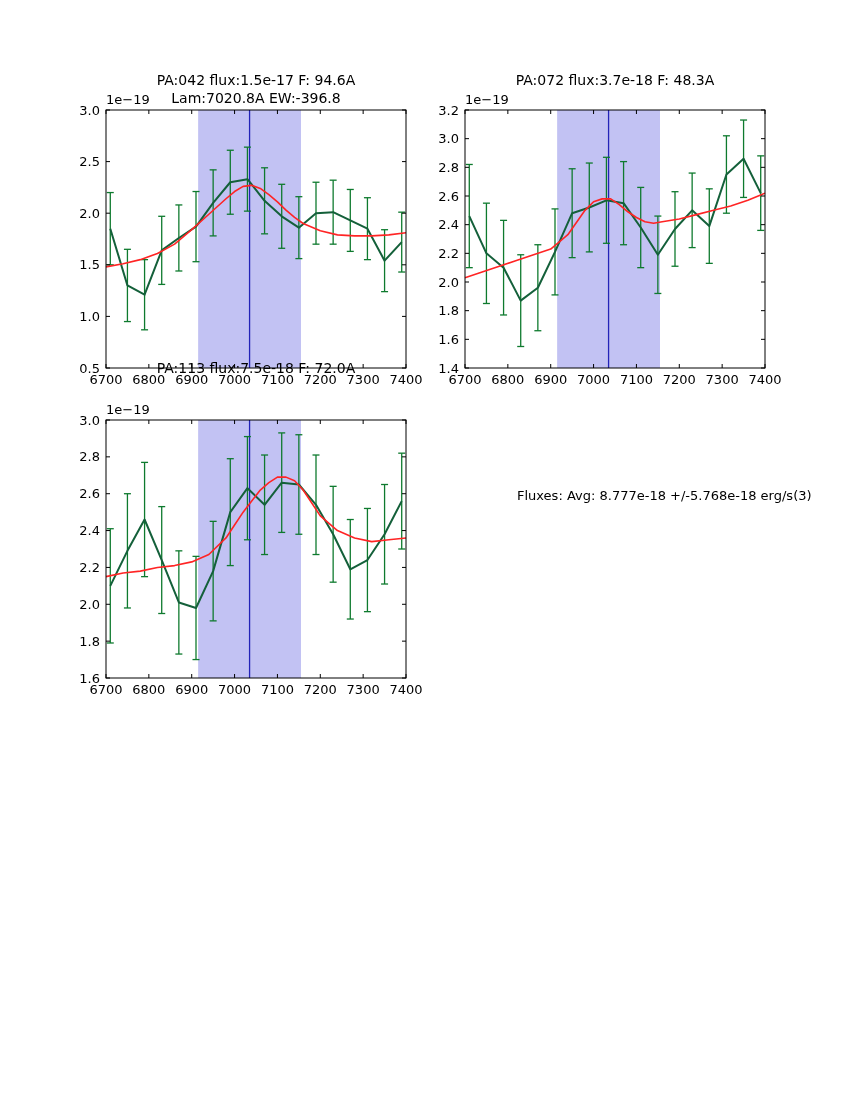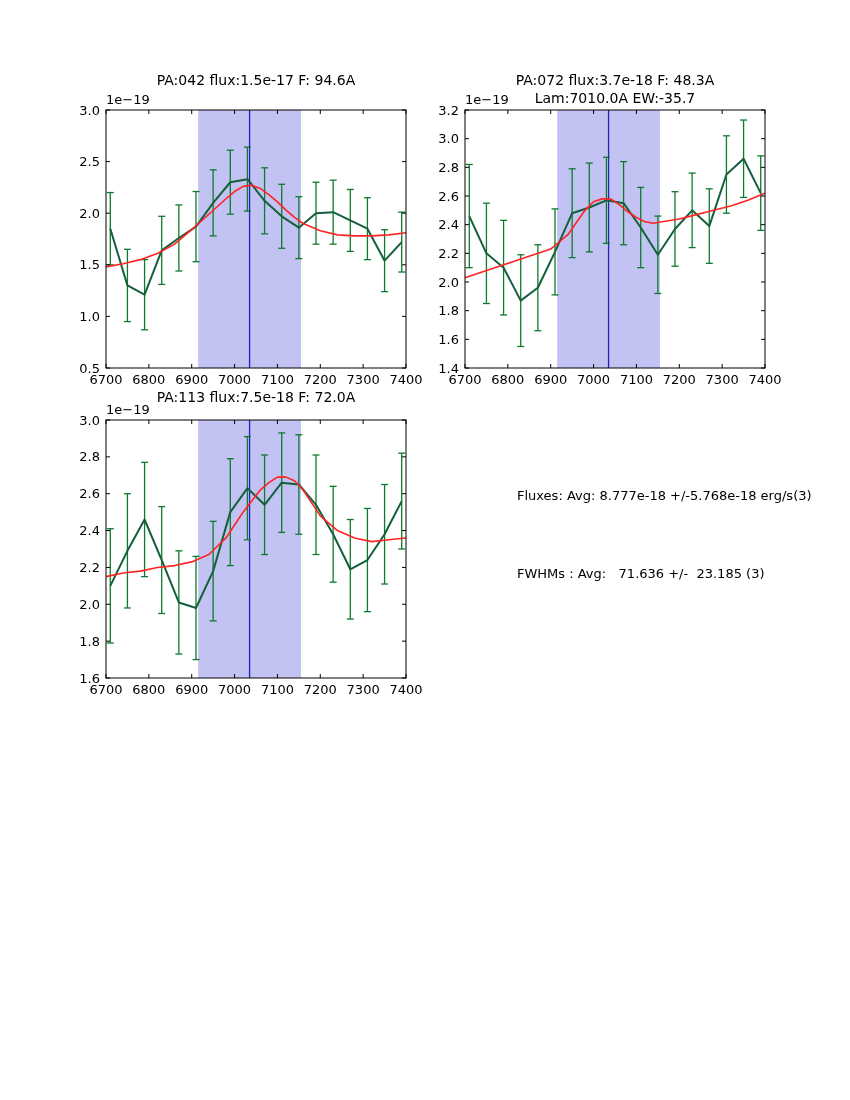--- a/index.html
+++ b/index.html
@@ -2,21 +2,21 @@
 <html><head>
 <meta charset="utf-8">
 <style>
   html,body{margin:0;padding:0;background:#fff;}
   .page{position:relative;width:850px;height:1100px;background:#ffffff;overflow:hidden;
         font-family:"DejaVu Sans","Liberation Sans",sans-serif;color:#000;}
   #charts{position:absolute;left:0;top:0;}
   .chart-title{position:absolute;width:300px;text-align:center;font-size:14px;line-height:18px;color:#000;}
   .t0{left:106px;top:71px;}
   .t1{left:465px;top:71px;}
-  .t2{left:106px;top:388px;}
+  .t2{left:106px;top:359px;}
   .offset-label{position:absolute;font-size:13px;color:#000;}
   .o0{left:106px;top:92px;}
   .o1{left:465px;top:92px;}
   .o2{left:106px;top:402px;}
   .summary{position:absolute;left:517px;top:431px;font-size:13px;line-height:26px;white-space:pre;color:#000;}
   svg text{font-family:"DejaVu Sans","Liberation Sans",sans-serif;font-size:13px;fill:#000;}
 </style>
 </head>
 <body>
 
@@ -365,31 +365,30 @@
           <text x="100" y="535.0714285714286" text-anchor="end">2.4</text>
           <text x="100" y="498.21428571428567" text-anchor="end">2.6</text>
           <text x="100" y="461.3571428571429" text-anchor="end">2.8</text>
           <text x="100" y="424.5" text-anchor="end">3.0</text>
         </g>
       </g>
     </svg>
 
   <div class="chart-title t0">
     <div>PA:042 flux:1.5e-17 F: 94.6A</div>
+    <div>Lam:7020.8A EW:-396.8</div>
   </div>
   <div class="chart-title t1">
     <div>PA:072 flux:3.7e-18 F: 48.3A</div>
-    <div>Lam:7010.0A EW:-35.7</div>
   </div>
   <div class="chart-title t2">
     <div>PA:113 flux:7.5e-18 F: 72.0A</div>
   </div>
 
   <div class="offset-label o0">1e−19</div>
   <div class="offset-label o1">1e−19</div>
   <div class="offset-label o2">1e−19</div>
 
   <div class="summary">
     <div>Fluxes: Avg: 8.777e-18 +/-5.768e-18 erg/s(3)</div>
-    <div>FWHMs : Avg:   71.636 +/-  23.185 (3)</div>
   </div>
 
 </div>
 
 </body></html>

